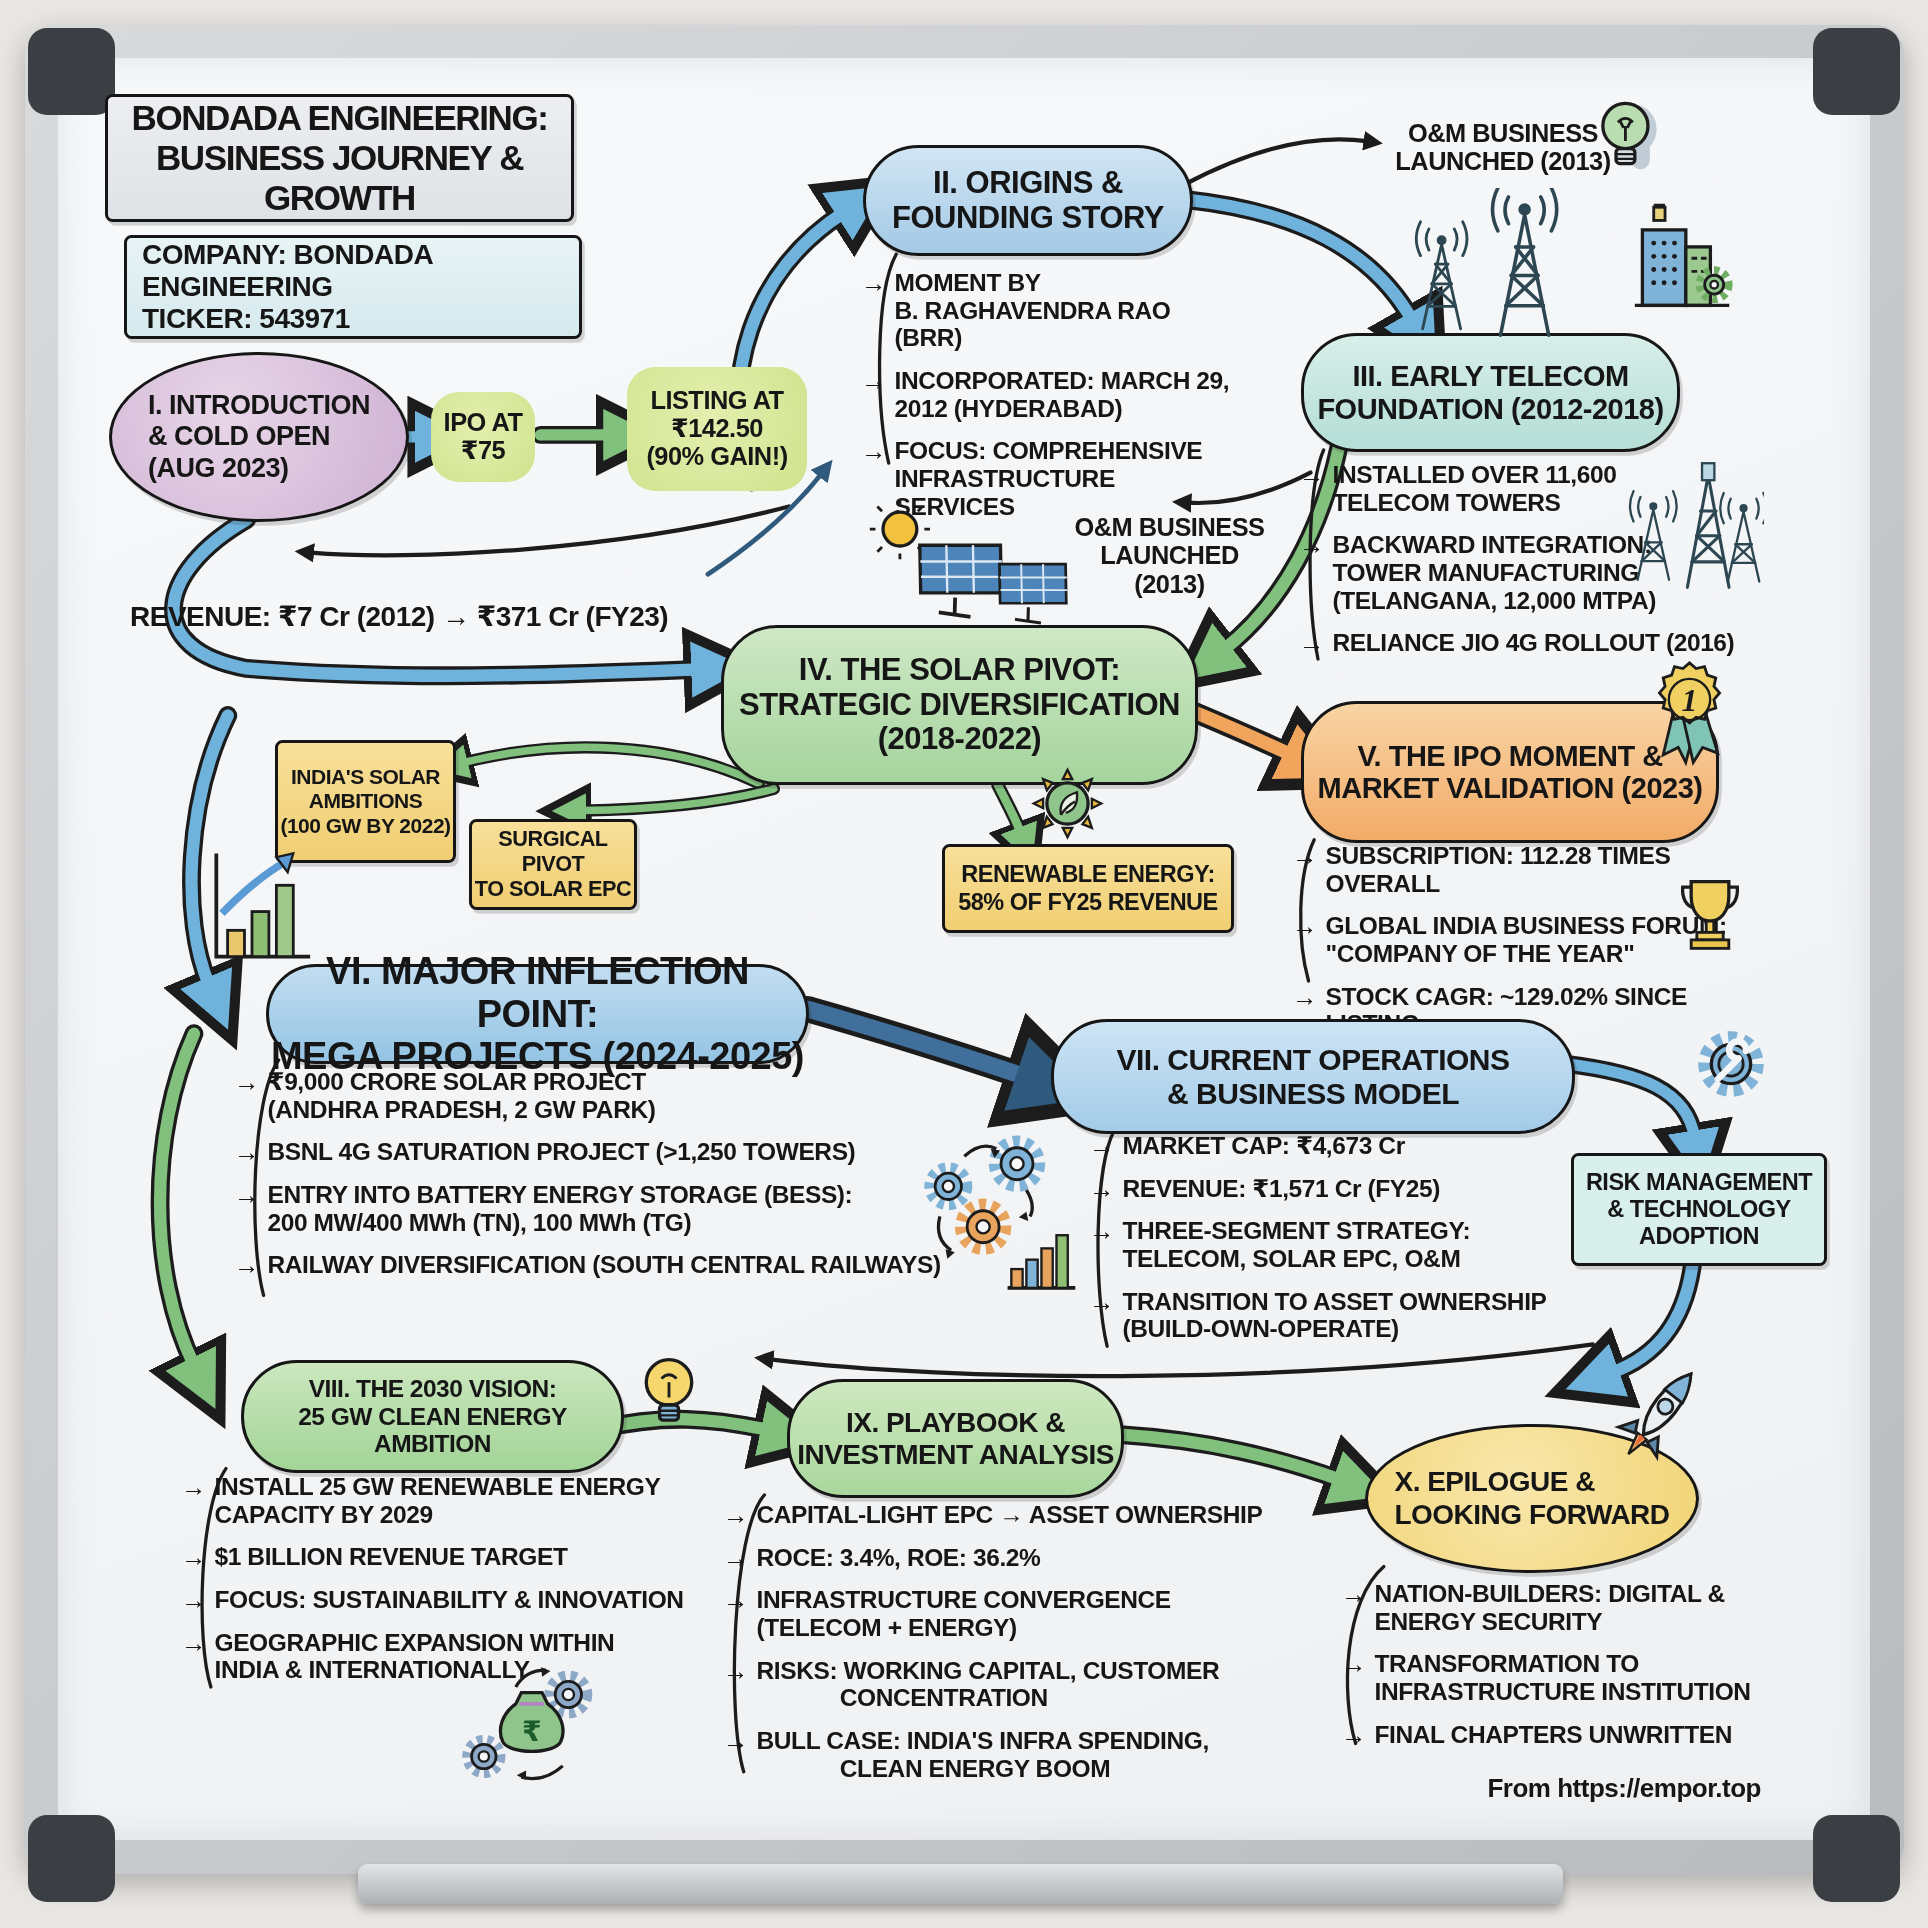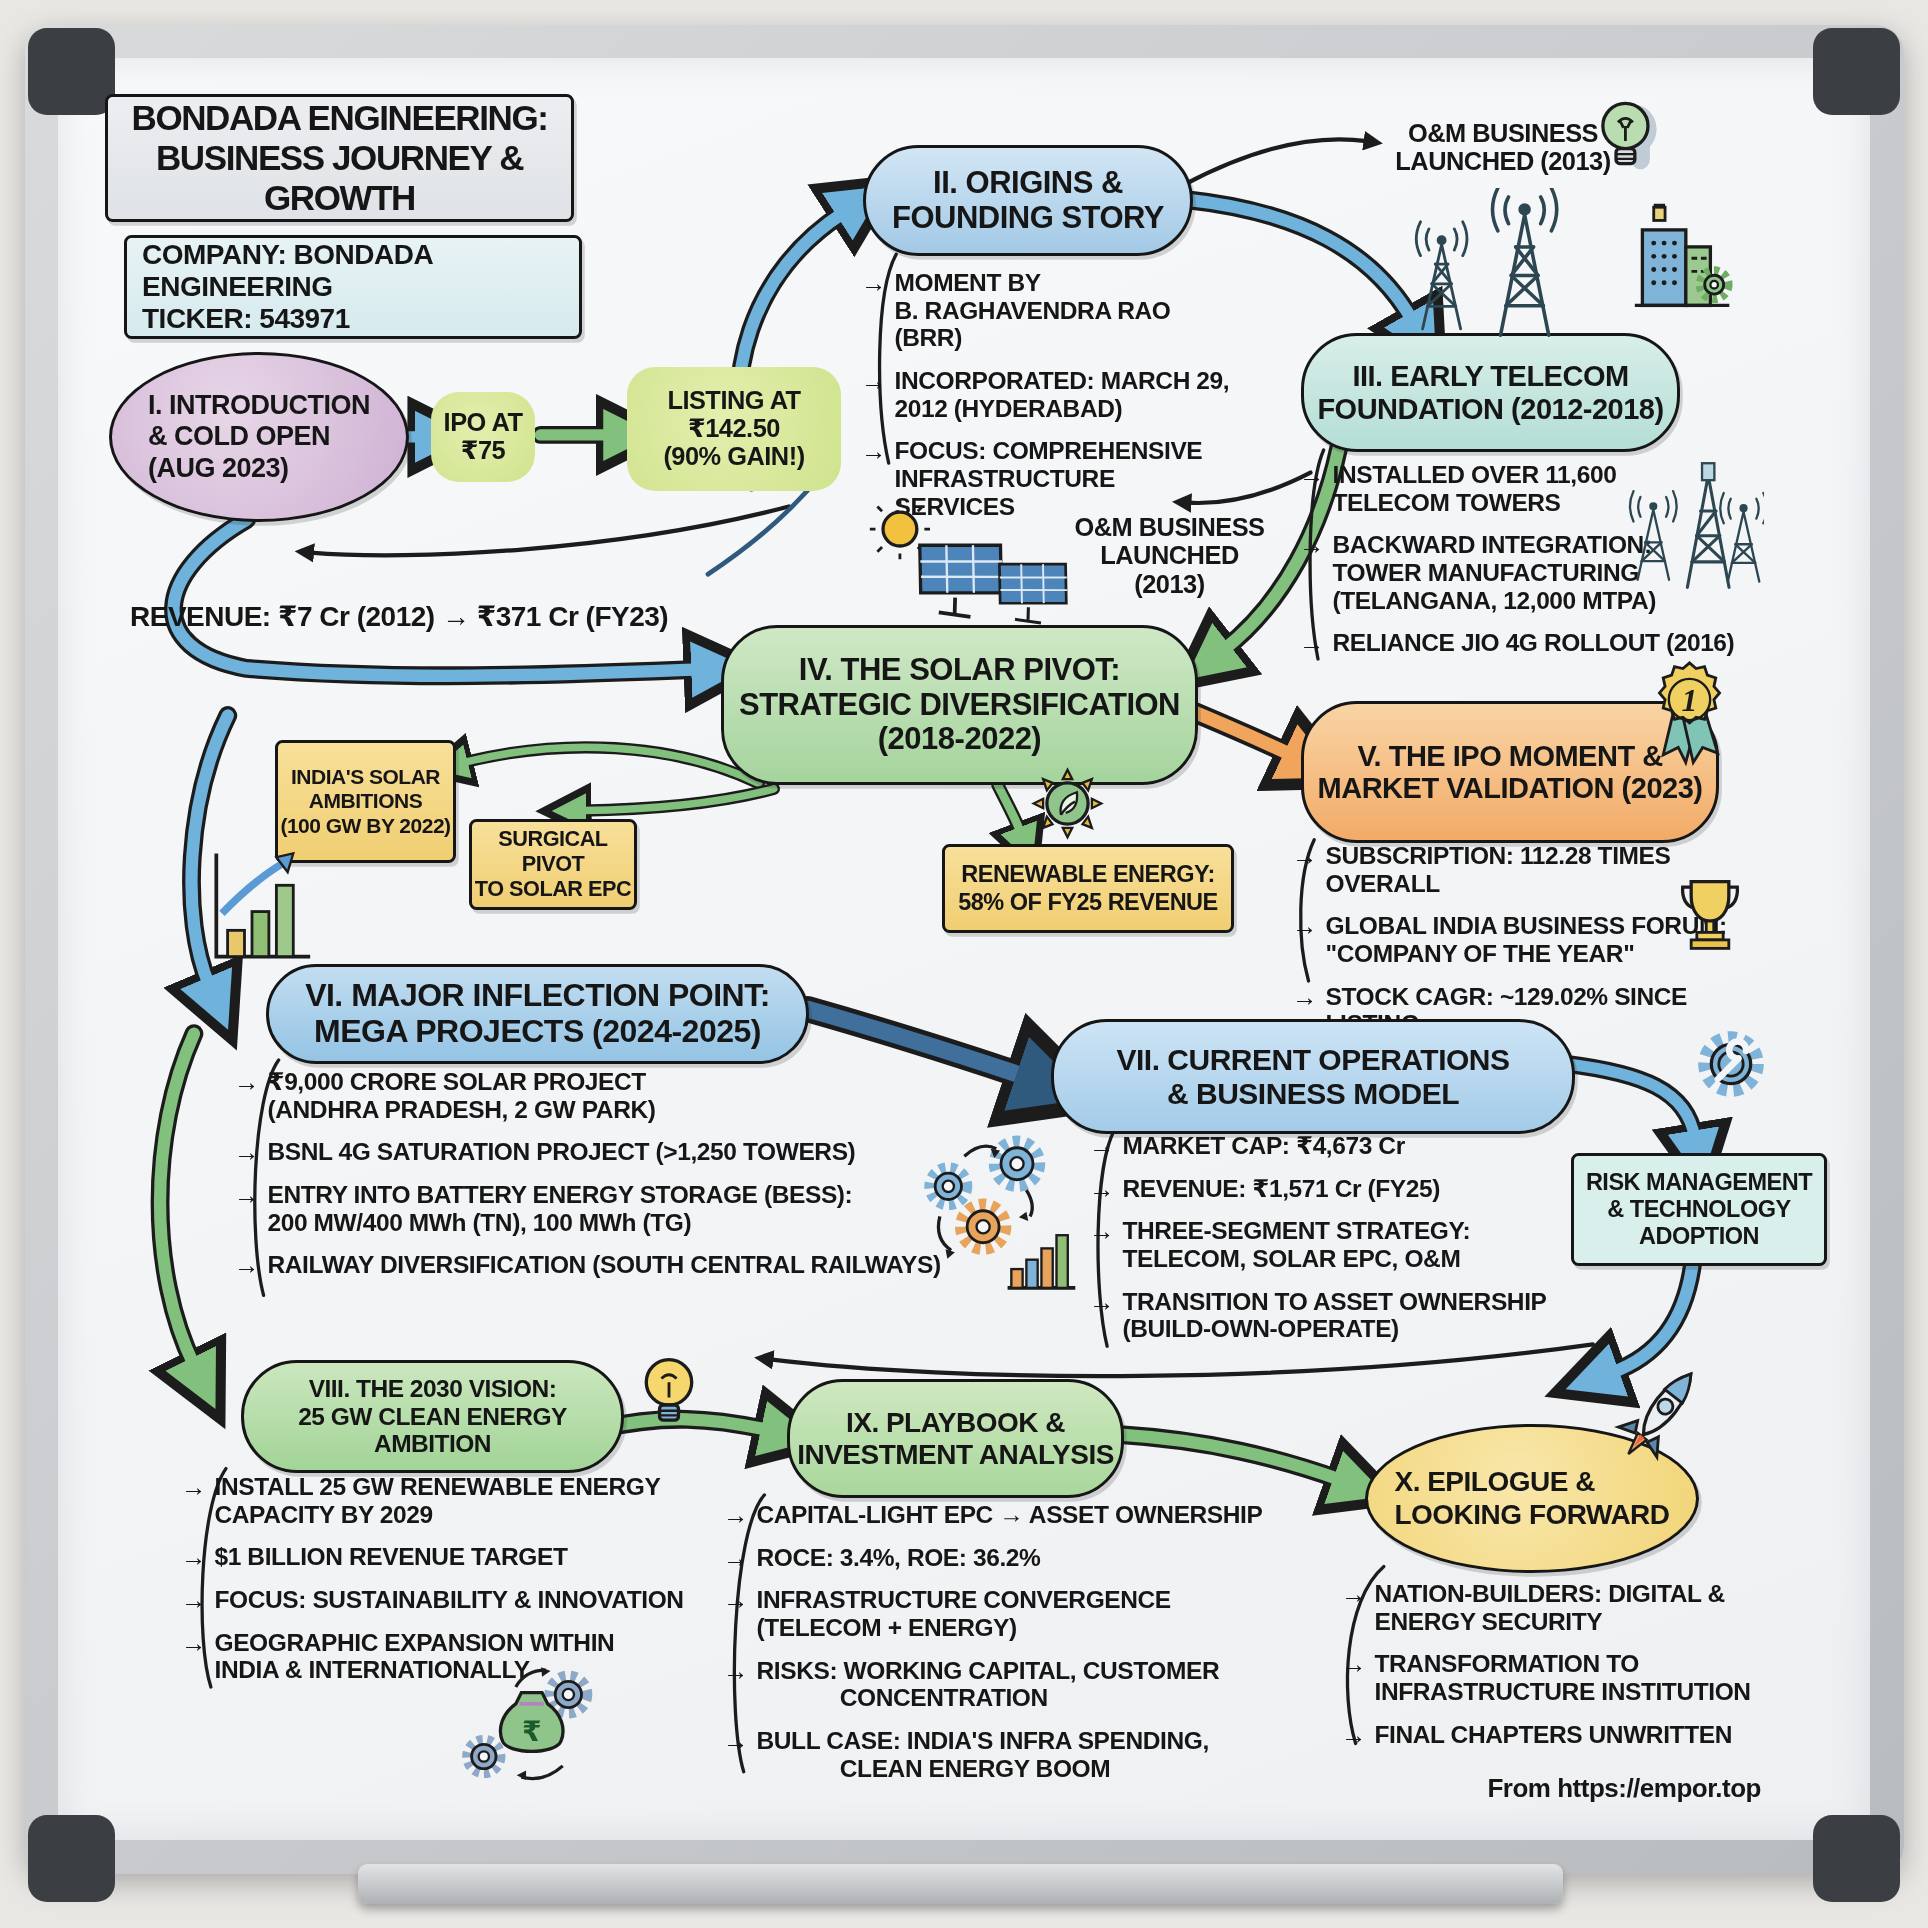--- a/index.html
+++ b/index.html
@@ -150,21 +150,21 @@
       <span class="tx">I. INTRODUCTION
 &amp; COLD OPEN
 (AUG 2023)</span>
     </div>
 
   <div class="node blob" style="left:431px;top:392px;width:104px;height:90px;font-size:25.4px;background:radial-gradient(circle at 45% 40%,#e3efae,#cfe38d);">
       <span class="tx">IPO AT
 ₹75</span>
     </div>
 
-  <div class="node blob" style="left:627px;top:367px;width:214px;height:124px;font-size:25.4px;background:radial-gradient(circle at 45% 40%,#e3efae,#cfe38d);">
+  <div class="node blob" style="left:627px;top:367px;width:180px;height:124px;font-size:25.4px;background:radial-gradient(circle at 45% 40%,#e3efae,#cfe38d);">
       <span class="tx">LISTING AT
 ₹142.50
 (90% GAIN!)</span>
     </div>
 
   <div class="node freetx" style="left:130px;top:561px;width:612px;font-size:28px;margin-top:40px;"><span class="tx">REVENUE: ₹7 Cr (2012) → ₹371 Cr (FY23)</span></div>
 
   <div class="node cap" style="left:863px;top:145px;width:324px;height:105px;font-size:31px;background:linear-gradient(180deg,#d2e6f4,#a3c9e6);">
       <span class="tx">II. ORIGINS &amp;
 FOUNDING STORY</span>
@@ -251,21 +251,21 @@
         <span class="ar">→</span>
         <span class="tx">GLOBAL INDIA BUSINESS FORUM:
 "COMPANY OF THE YEAR"</span>
       </div>
     <div class="bullet">
         <span class="ar">→</span>
         <span class="tx">STOCK CAGR: ~129.02% SINCE LISTING</span>
       </div>
   </div>
 
-  <div class="node cap" style="left:266px;top:964px;width:537px;height:94px;font-size:32px;background:linear-gradient(180deg,#c2ddf1,#94c4e4);justify-content:center;">
+  <div class="node cap" style="left:266px;top:964px;width:537px;height:94px;font-size:38px;background:linear-gradient(180deg,#c2ddf1,#94c4e4);justify-content:center;">
       <span class="tx">VI. MAJOR INFLECTION POINT:
 MEGA PROJECTS (2024-2025)</span>
     </div>
   <div class="bullets" style="left:234px;top:1068px;width:772px;">
     <div class="bullet">
         <span class="ar">→</span>
         <span class="tx">₹9,000 CRORE SOLAR PROJECT
 (ANDHRA PRADESH, 2 GW PARK)</span>
       </div>
     <div class="bullet">

